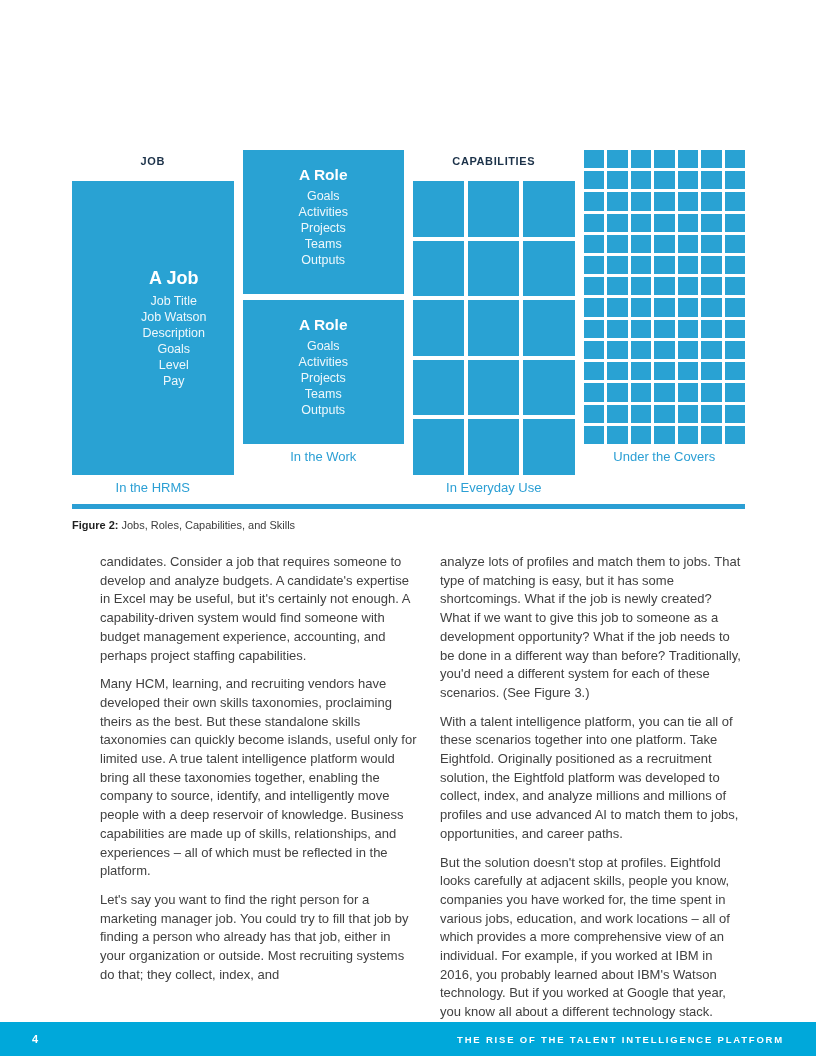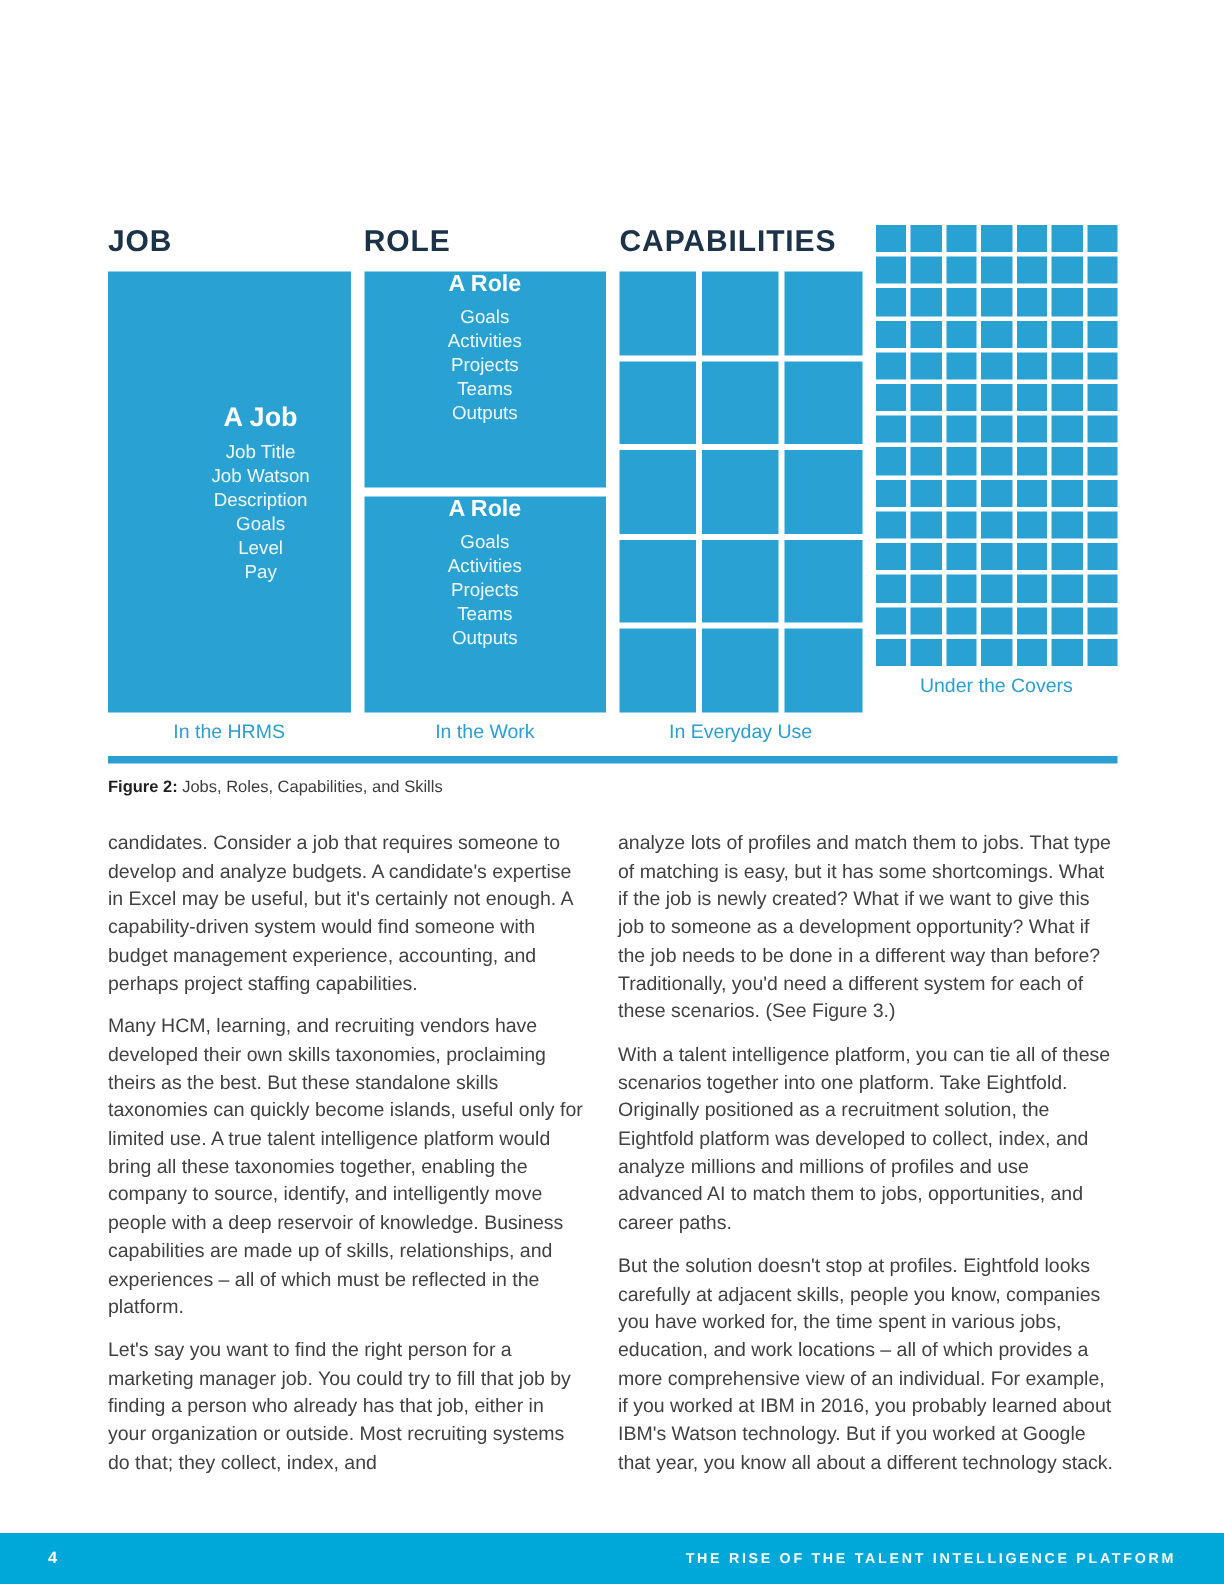--- a/index.html
+++ b/index.html
@@ -11,53 +11,53 @@
     background:#ffffff;
     font-family:"Liberation Sans", sans-serif;
     overflow:hidden;
   }
   .content { padding:150px 71px 0 72px; }
 
   
   .fig-columns { display:flex; gap:9px; }
   .fig-col { flex:1; display:flex; flex-direction:column; min-width:0; }
   .fig-header {
-    height:22px; line-height:22px; text-align:left;
-    font-size:20px; font-weight:bold; letter-spacing:0.6px;
+    height:22px; line-height:22px; text-align:center;
+    font-size:11px; font-weight:bold; letter-spacing:0.6px;
     color:var(--header-navy,#1c3249);
     margin-bottom:9px;
   }
   .fig-body { height:294px; }
   .box {
     background:var(--box-blue,#29a2d3);
     color:#ffffff; text-align:center;
     display:flex; flex-direction:column; align-items:center;
   }
   .box.single { height:100%; justify-content:center;padding-left:42px; }
   .fig-body.split { display:flex; flex-direction:column; gap:6px; }
-  .box.half { flex:1; justify-content:flex-start; }
+  .box.half { flex:1; justify-content:flex-start; padding-top:16px; }
   .box-title { font-weight:bold; margin-bottom:4px; }
   .box.single .box-title { font-size:18px; }
   .box.half .box-title { font-size:15.5px; }
   .box-item { font-size:12.5px; line-height:16px; color:rgba(255,255,255,0.92); }
   .fig-grid { height:100%; display:grid; }
   .cap-grid { gap:4px; }
   .skill-grid { gap:3px; }
   .grid-cell { background:var(--box-blue,#29a2d3); }
   .fig-footer {
     margin-top:6px; height:14px; line-height:14px; text-align:center;
     font-size:13px; font-weight:normal;
     color:var(--accent-cyan,#2b9fd4);
   }
   .fig-rule { margin-top:9px; height:5px; background:var(--accent-cyan,#2b9fd4); }
   .fig-caption { margin-top:10px; font-size:11px; color:#3c3c3c; }
   .fig-caption b { color:#1f1f1f; font-weight:bold; margin-right:3px; }
 
   
-  .article { display:flex; gap:22px; margin-top:22px; color:var(--body-text,#414141); }
+  .article { display:flex; gap:22px; margin-top:22px; color:var(--body-text,#414141);margin-left:28px; }
   .col-left  { width:318px; flex:none; }
   .col-right { flex:1; }
   .article p { font-size:13px; line-height:18.7px; margin-bottom:10px; }
   .article h2 {
     font-size:20.5px; font-weight:600; letter-spacing:0.2px;
     color:var(--accent-cyan,#2b9fd4);
     margin:13px 0 8px 0;
   }
 
   
@@ -91,21 +91,20 @@
                   <div class="box-item">Goals</div>
                   <div class="box-item">Level</div>
                   <div class="box-item">Pay</div>
                 </div>
             </div>
           </div>
           <div class="fig-footer">In the HRMS</div>
         </div>
 
         <div class="fig-col">
-          <div class="fig-header">ROLE</div>
           <div class="fig-body split">
             <div class="box half">
               <div class="box-title">A Role</div>
               <div>
                   <div class="box-item">Goals</div>
                   <div class="box-item">Activities</div>
                   <div class="box-item">Projects</div>
                   <div class="box-item">Teams</div>
                   <div class="box-item">Outputs</div>
                 </div>

